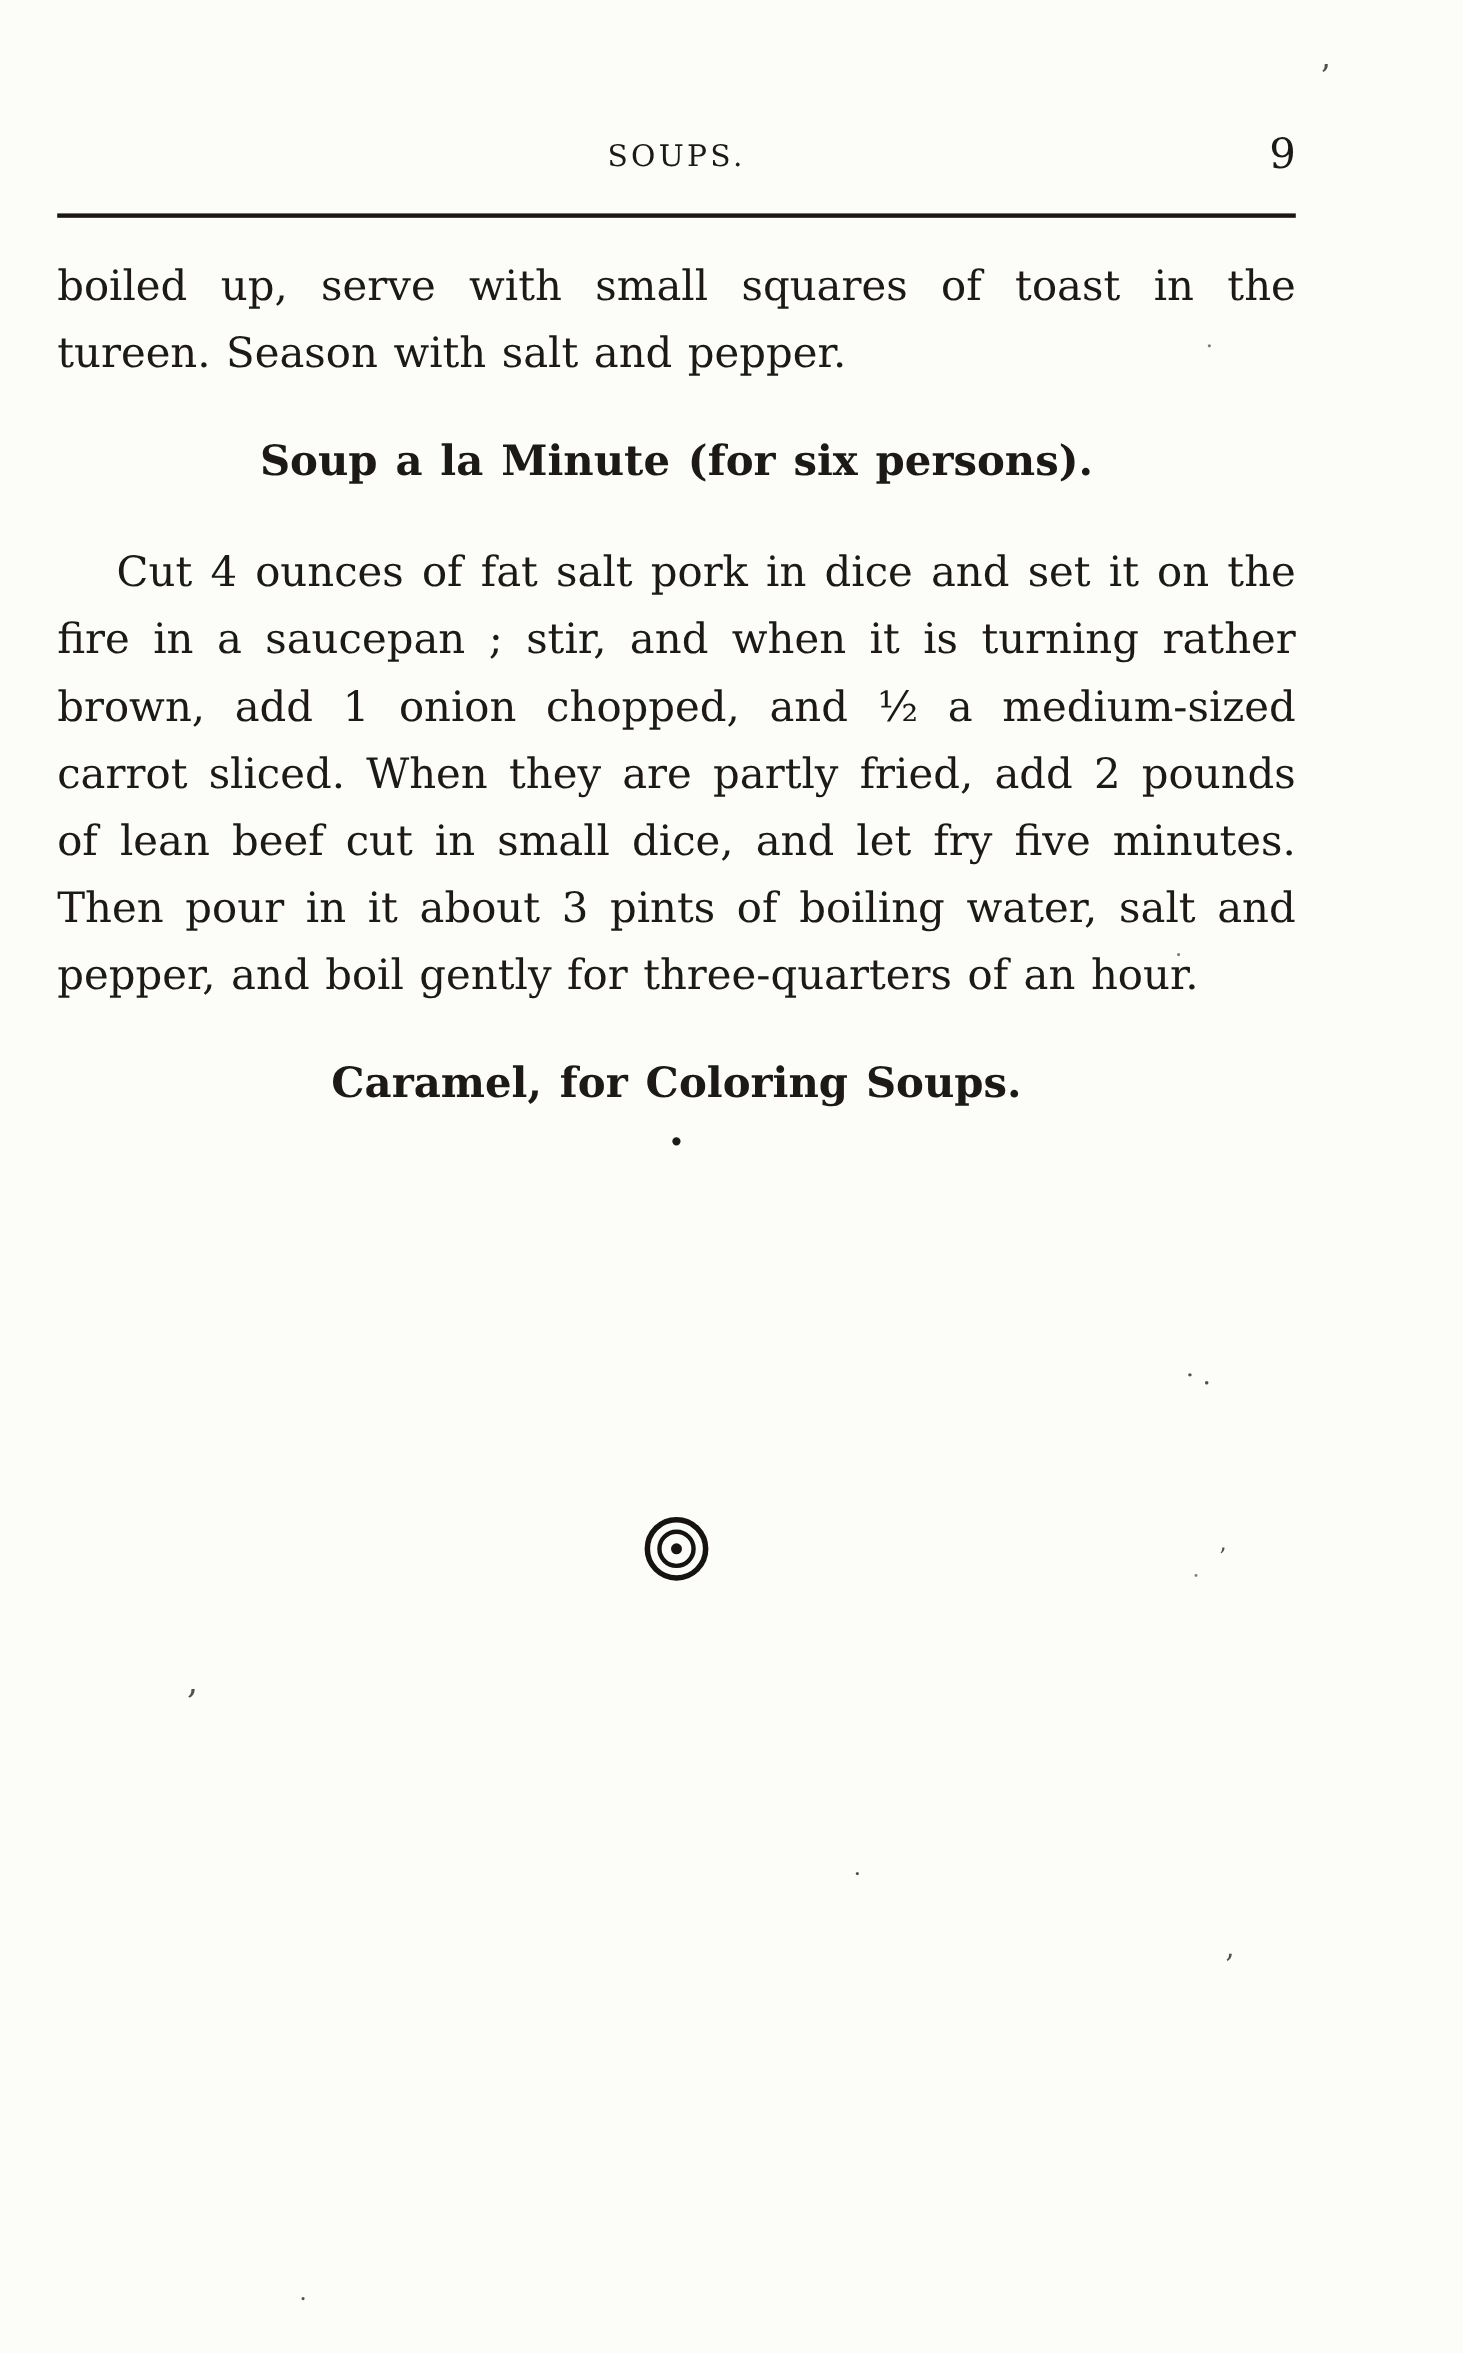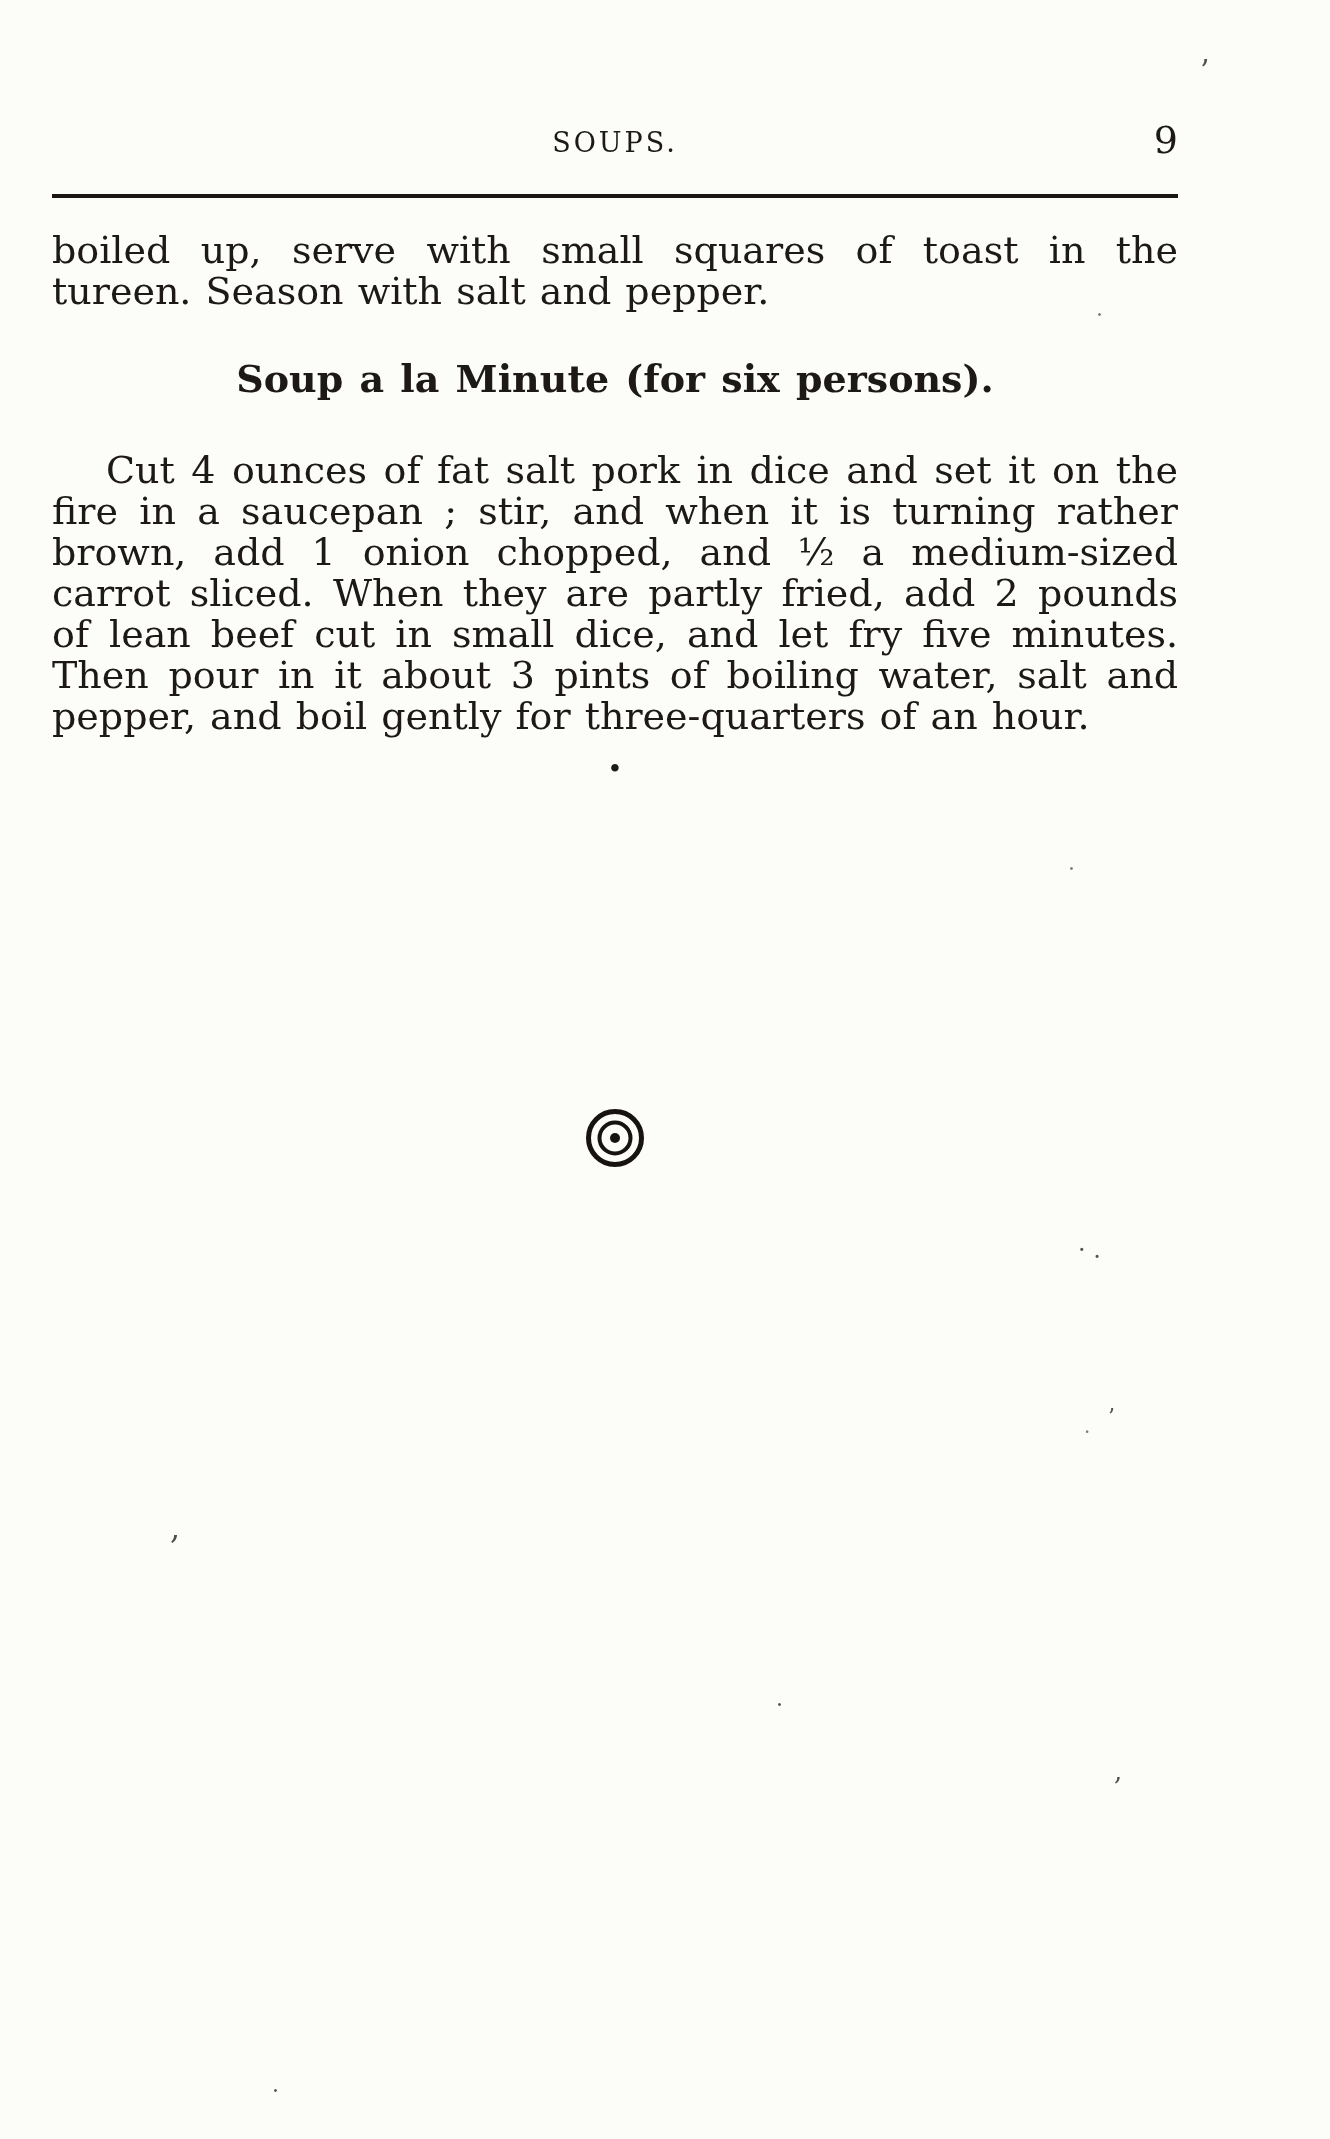--- a/index.html
+++ b/index.html
@@ -35,21 +35,21 @@
     top: 0;
     font-size: 38px;
   }
   .rule {
     margin-top: 30px;
     height: 4px;
     background: #191613;
   }
   .para {
     font-size: 38px;
-    line-height: 41px;
+    line-height: 61px;
     text-align: justify;
     word-spacing: 2px;
   }
   .p-continuation { margin-top: 32px; }
   .section-heading {
     font-size: 38px;
     line-height: 46px;
     font-weight: bold;
     text-align: center;
     margin-top: 44px;
@@ -90,20 +90,21 @@
       <span class="page-number">9</span>
     </div>
 
     <div class="rule"></div>
 
     <p class="para p-continuation">boiled up, serve with small squares of toast in the tureen.  Season with salt and pepper.</p>
 
     <h2 class="section-heading">Soup a la Minute (for six persons).</h2>
     <p class="para section-body">Cut 4 ounces of fat salt pork in dice and set it on the fire in a saucepan ; stir, and when it is turning rather brown, add 1 onion chopped, and ½ a medium-sized carrot sliced.  When they are partly fried, add 2 pounds of lean beef cut in small dice, and let fry five minutes.  Then pour in it about 3 pints of boiling water, salt and pepper, and boil gently for three-quarters of an hour.</p>
 
+    <h2 class="section-heading">Caramel, for Coloring Soups.</h2>
 
     <div class="sep-dot">•</div>
 
     <div class="ornament-wrap">
       <svg width="62" height="62" viewBox="0 0 62 62">
         <circle cx="31" cy="31" r="26.5" fill="none" stroke="#161310" stroke-width="5"></circle>
         <circle cx="31" cy="31" r="15.5" fill="none" stroke="#161310" stroke-width="4"></circle>
         <circle cx="31" cy="31" r="5" fill="#161310"></circle>
       </svg>
     </div>

